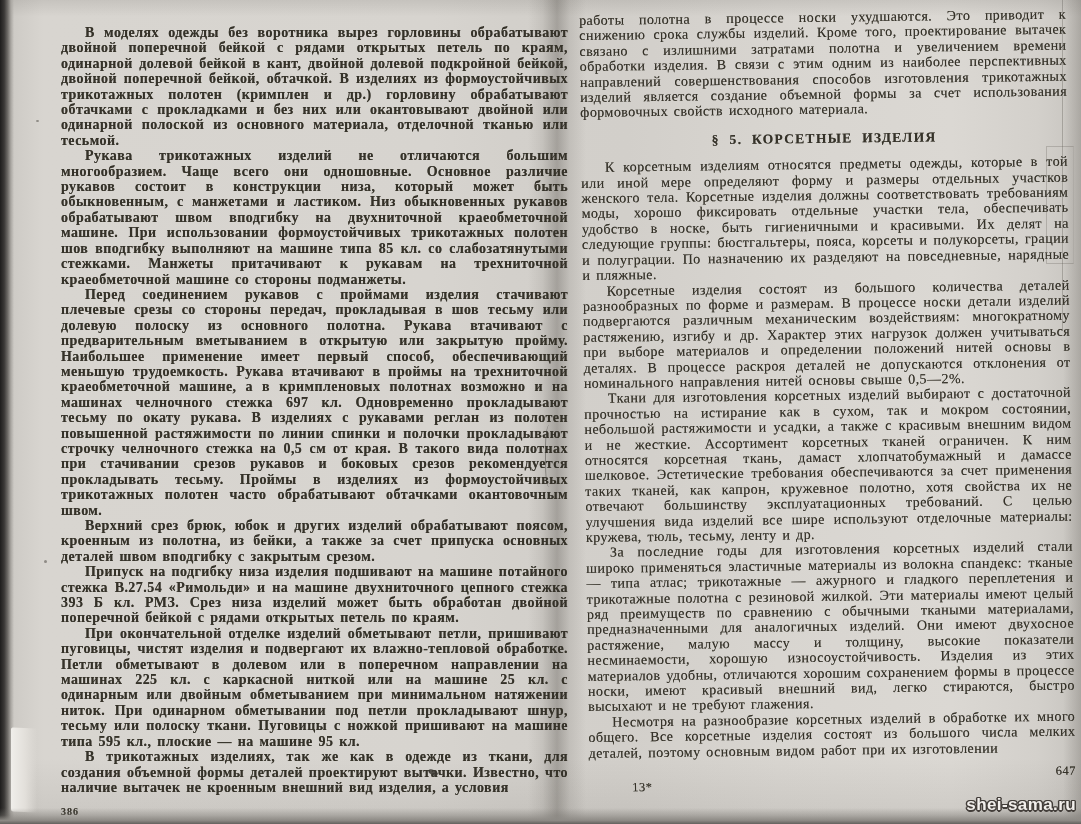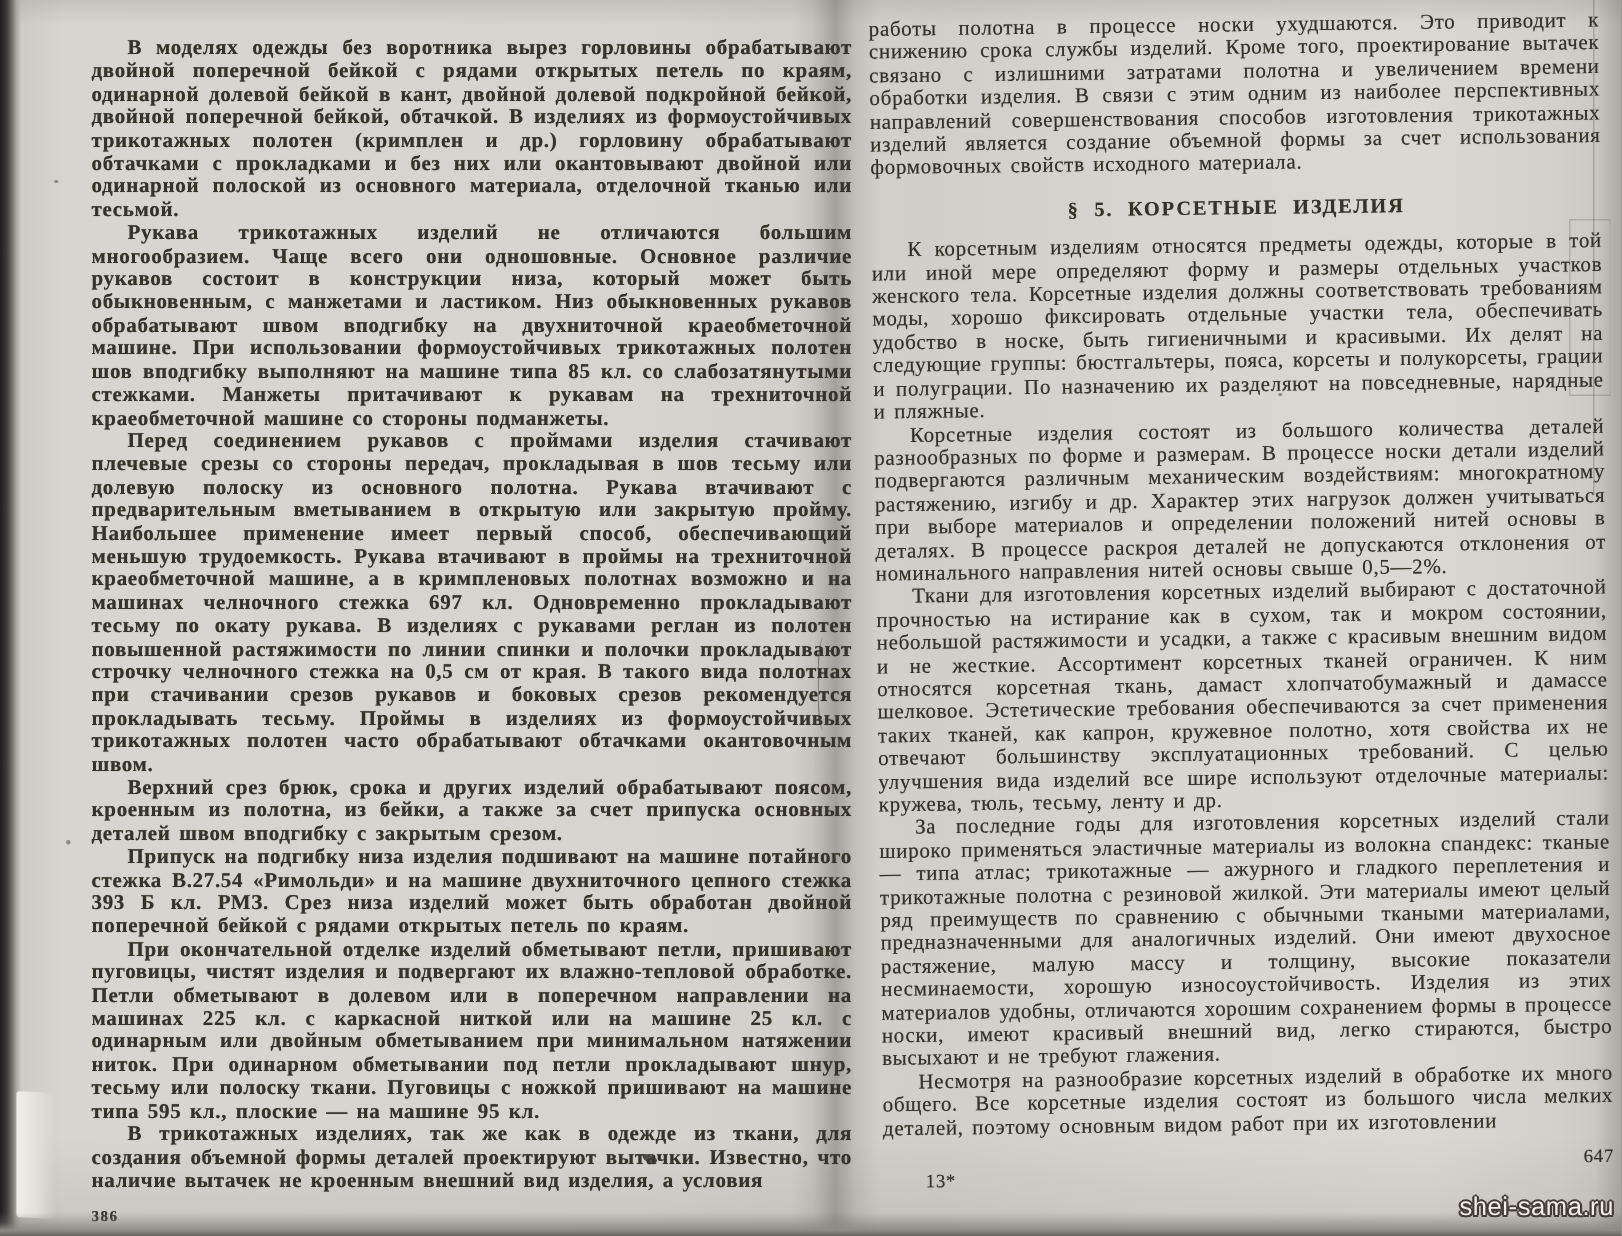--- a/index.html
+++ b/index.html
@@ -70,25 +70,25 @@
     letter-spacing: 1px;
     text-align: left;
   }
   .footer-row {
     display: flex;
     justify-content: space-between;
     margin-top: 9px;
     font-size: 12.5px;
     letter-spacing: 0.5px;
   }
-  .footnote-mark { margin-left: 28px; position: relative; top: 11px; }
+  .footnote-mark { margin-left: 43px; position: relative; top: 11px; }
   .watermark {
     position: absolute; right: 5px; bottom: 9px;
     font-family: "Liberation Sans", "DejaVu Sans", sans-serif;
-    font-weight: normal;
+    font-weight: bold;
     font-size: 17px;
     letter-spacing: 0.4px;
     color: #f2efec;
     text-shadow:
       -1.5px 0 0 #433e3a, 1.5px 0 0 #433e3a,
       0 -1.5px 0 #433e3a, 0 1.5px 0 #433e3a,
       -1px -1px 0 #433e3a, 1px 1px 0 #433e3a,
       -1px 1px 0 #433e3a, 1px -1px 0 #433e3a;
   }
   
@@ -125,21 +125,21 @@
 
   <div class="gutter"></div>
   <div class="edge-left"></div>
   <div class="edge-right-shade"></div>
   <div class="corner-pages"></div>
 
   <div class="page page-left">
     <p class="indent">В моделях одежды без воротника вырез горловины обрабатывают двойной поперечной бейкой с рядами открытых петель по краям, одинарной долевой бейкой в кант, двойной долевой подкройной бейкой, двойной поперечной бейкой, обтачкой. В изделиях из формоустойчивых трикотажных полотен (кримплен и др.) горловину обрабатывают обтачками с прокладками и без них или окантовывают двойной или одинарной полоской из основного материала, отделочной тканью или тесьмой.</p>
     <p class="indent">Рукава трикотажных изделий не отличаются большим многообразием. Чаще всего они одношовные. Основное различие рукавов состоит в конструкции низа, который может быть обыкновенным, с манжетами и ластиком. Низ обыкновенных рукавов обрабатывают швом вподгибку на двухниточной краеобметочной машине. При использовании формоустойчивых трикотажных полотен шов вподгибку выполняют на машине типа 85 кл. со слабозатянутыми стежками. Манжеты притачивают к рукавам на трехниточной краеобметочной машине со стороны подманжеты.</p>
     <p class="indent">Перед соединением рукавов с проймами изделия стачивают плечевые срезы со стороны передач, прокладывая в шов тесьму или долевую полоску из основного полотна. Рукава втачивают с предварительным вметыванием в открытую или закрытую пройму. Наибольшее применение имеет первый способ, обеспечивающий меньшую трудоемкость. Рукава втачивают в проймы на трехниточной краеобметочной машине, а в кримпленовых полотнах возможно и на машинах челночного стежка 697 кл. Одновременно прокладывают тесьму по окату рукава. В изделиях с рукавами реглан из полотен повышенной растяжимости по линии спинки и полочки прокладывают строчку челночного стежка на 0,5 см от края. В такого вида полотнах при стачивании срезов рукавов и боковых срезов рекомендуется прокладывать тесьму. Проймы в изделиях из формоустойчивых трикотажных полотен часто обрабатывают обтачками окантовочным швом.</p>
-    <p class="indent">Верхний срез брюк, срока и других изделий обрабатывают поясом, кроенным из полотна, из бейки, а также за счет припуска основных деталей швом вподгибку с закрытым срезом.</p>
+    <p class="indent">Верхний срез брюк, юбок и других изделий обрабатывают поясом, кроенным из полотна, из бейки, а также за счет припуска основных деталей швом вподгибку с закрытым срезом.</p>
     <p class="indent">Припуск на подгибку низа изделия подшивают на машине потайного стежка В.27.54 «Римольди» и на машине двухниточного цепного стежка 393 Б кл. РМЗ. Срез низа изделий может быть обработан двойной поперечной бейкой с рядами открытых петель по краям.</p>
     <p class="indent">При окончательной отделке изделий обметывают петли, пришивают пуговицы, чистят изделия и подвергают их влажно-тепловой обработке. Петли обметывают в долевом или в поперечном направлении на машинах 225 кл. с каркасной ниткой или на машине 25 кл. с одинарным или двойным обметыванием при минимальном натяжении ниток. При одинарном обметывании под петли прокладывают шнур, тесьму или полоску ткани. Пуговицы с ножкой пришивают на машине типа 595 кл., плоские — на машине 95 кл.</p>
     <p class="indent">В трикотажных изделиях, так же как в одежде из ткани, для создания объемной формы деталей проектируют вытачки. Известно, что наличие вытачек не кроенным внешний вид изделия, а условия</p>
     <div class="pagenum">386</div>
   </div>
 
   <div class="page page-right">
     <p>работы полотна в процессе носки ухудшаются. Это приводит к снижению срока службы изделий. Кроме того, проектирование вытачек связано с излишними затратами полотна и увеличением времени обработки изделия. В связи с этим одним из наиболее перспективных направлений совершенствования способов изготовления трикотажных изделий является создание объемной формы за счет использования формовочных свойств исходного материала.</p>
     <h2 class="heading">§ 5. КОРСЕТНЫЕ ИЗДЕЛИЯ</h2>
     <p class="indent">К корсетным изделиям относятся предметы одежды, которые в той или иной мере определяют форму и размеры отдельных участков женского тела. Корсетные изделия должны соответствовать требованиям моды, хорошо фиксировать отдельные участки тела, обеспечивать удобство в носке, быть гигиеничными и красивыми. Их делят на следующие группы: бюстгальтеры, пояса, корсеты и полукорсеты, грации и полуграции. По назначению их разделяют на повседневные, нарядные и пляжные.</p>

